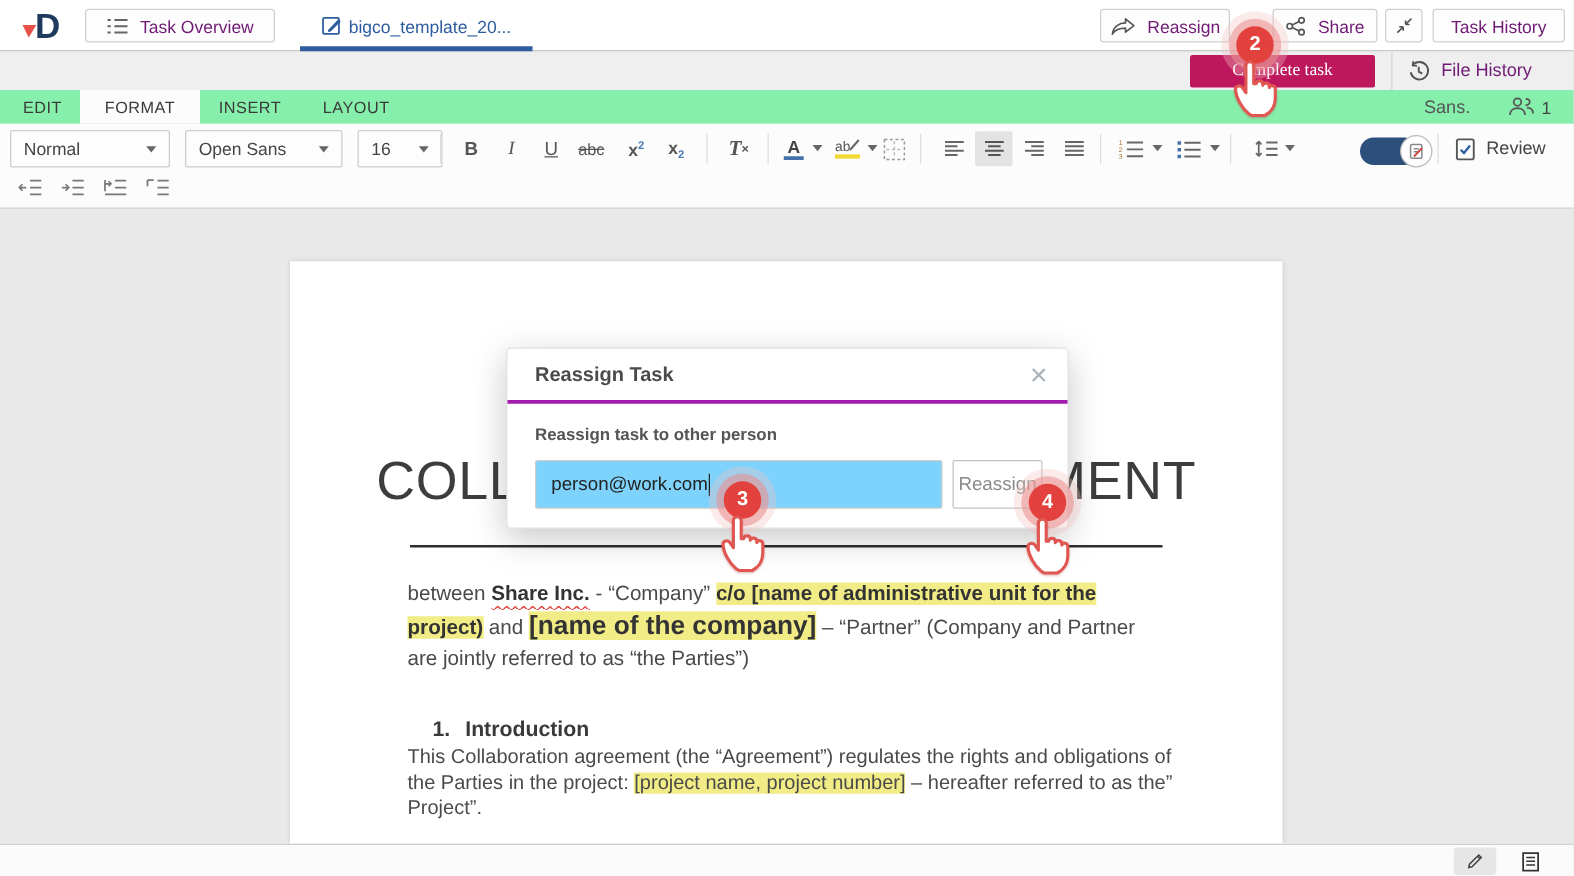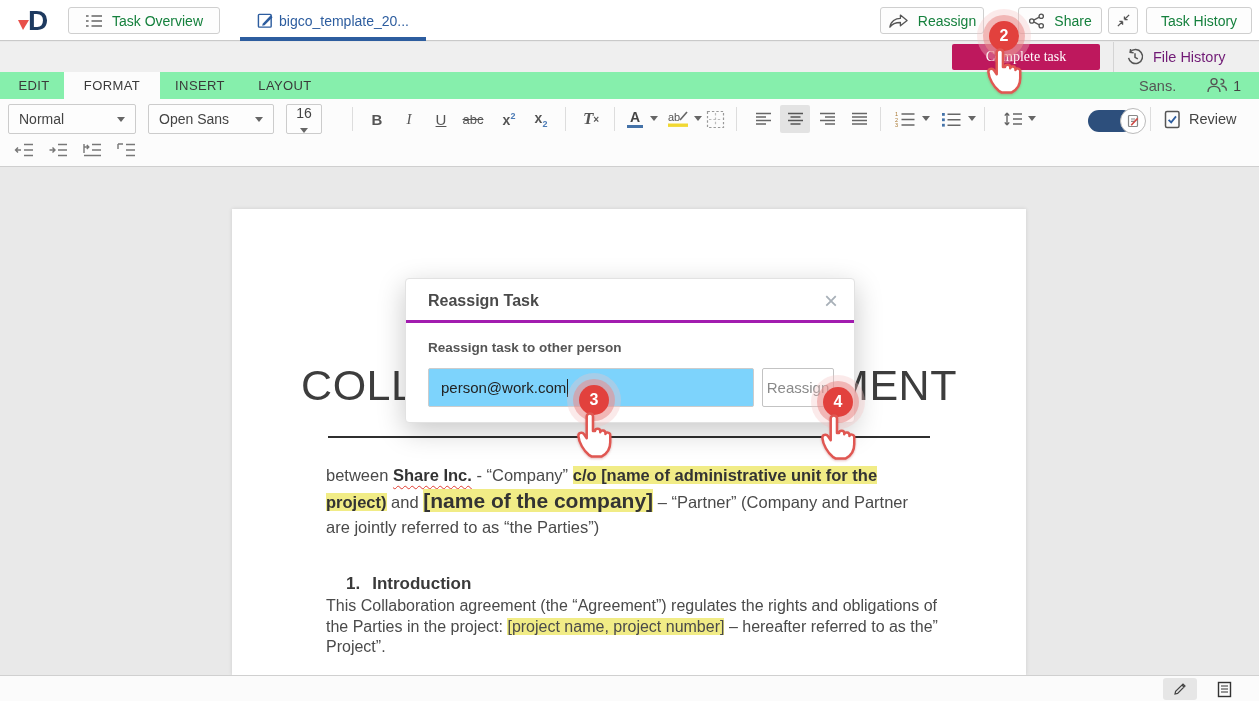--- a/index.html
+++ b/index.html
@@ -3,21 +3,21 @@
 <meta charset="utf-8">
 <style>
   * { box-sizing: border-box; margin:0; padding:0; }
   html,body { width:1259px; height:701px; }
   body { position:relative; font-family:"Liberation Sans",sans-serif; background:#e9e9e9; overflow:hidden; color:#444; }
   svg { display:block; }
 
   
   .topbar { position:absolute; top:0; left:0; width:1259px; height:41px; background:#fff; border-bottom:1px solid #c9c9c9; z-index:10; }
   .logo { position:absolute; left:14px; top:4px; width:46px; height:32px; }
-  .btn { position:absolute; top:7px; height:27px; border:1px solid #cfcfcf; border-radius:3px; background:#fdfdfd; display:flex; align-items:center; justify-content:center; gap:9px; color:#15803d; font-size:14px; cursor:default; }
+  .btn { position:absolute; top:7px; height:27px; border:1px solid #cfcfcf; border-radius:3px; background:#fdfdfd; display:flex; align-items:center; justify-content:center; gap:9px; color:#701a75; font-size:14px; cursor:default; }
   .btn-task-overview { left:68px; width:152px; }
   .doc-tab { position:absolute; left:240px; top:0; width:186px; height:41px; display:flex; align-items:center; justify-content:center; gap:5px; color:#2d5d9f; font-size:14px; }
   .doc-tab .under { position:absolute; left:0; bottom:0; width:186px; height:4px; background:#2d5d9f; }
   .btn-reassign { left:880px; width:104px; }
   .btn-share { left:1018px; width:84px; }
   .btn-collapse { left:1108px; width:30px; }
   .btn-taskhistory { left:1146px; width:106px; }
 
   
   .subbar { position:absolute; top:42px; left:0; width:1259px; height:30px; background:#efefef; z-index:9; }
@@ -35,21 +35,21 @@
   .tabs-right { position:absolute; right:18px; top:0; height:27px; display:flex; align-items:center; gap:30px; }
   .status-text { color:#555; font-size:14.5px; }
   .collab { display:flex; align-items:center; gap:5px; color:#444; font-size:14px; }
 
   
   .toolbar { position:absolute; top:99px; left:0; width:1259px; height:68px; background:#fcfcfc; border-bottom:1px solid #cfcfcf; z-index:8; }
   .trow1 { position:absolute; top:4px; left:0; width:1259px; height:32px; }
   .sel { position:absolute; top:1px; height:30px; border:1px solid #ccc; border-radius:2px; background:#fdfdfd; display:flex; align-items:center; font-size:14px; color:#444; padding:0 10px; justify-content:space-between; }
   .sel-style { left:8px; width:128px; }
   .sel-font { left:148px; width:126px; }
-  .sel-size { left:286px; width:36px;flex-direction:column; }
+  .sel-size { left:286px; width:68px; }
   .cdn { width:0; height:0; border-left:4px solid transparent; border-right:4px solid transparent; border-top:5px solid #666; }
   .tbtn { position:absolute; top:2px; width:30px; height:28px; display:flex; align-items:center; justify-content:center; color:#555; font-size:15px; border-radius:2px; }
   .tbtn.active { background:#e3e3e3; }
   .tsep { position:absolute; top:4px; width:1px; height:24px; background:#ddd; }
   .b-bold { left:362px; font-weight:bold; }
   .b-italic { left:394px; font-style:italic; font-family:"Liberation Serif",serif; }
   .b-under { left:426px; text-decoration:underline; }
   .b-strike { left:458px; font-size:13px; text-decoration:line-through; }
   .b-sup { left:494px; } .b-sub { left:526px; }
   .supsub { font-size:14px; font-weight:bold; color:#555; }

